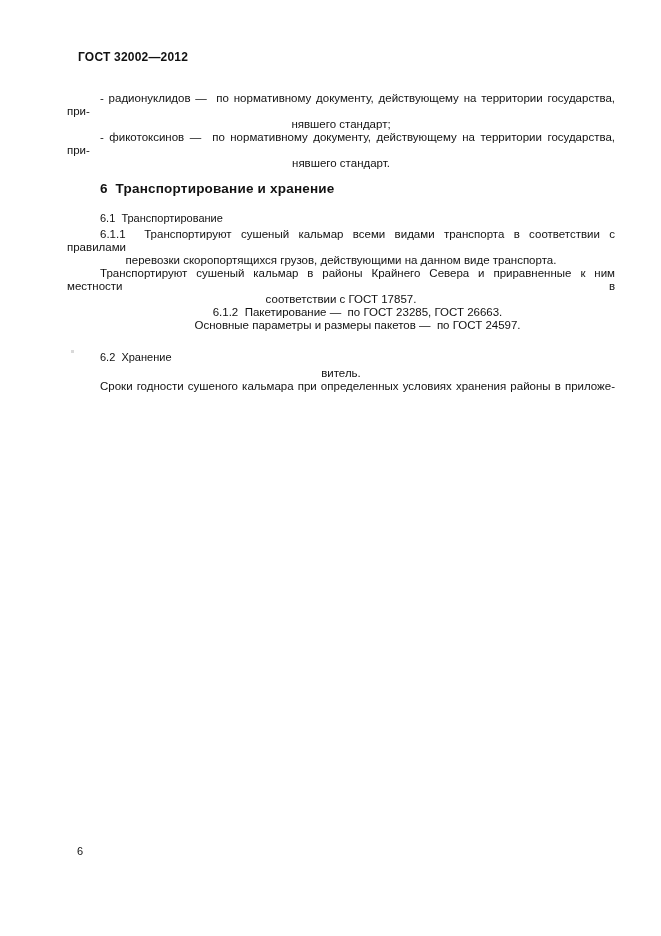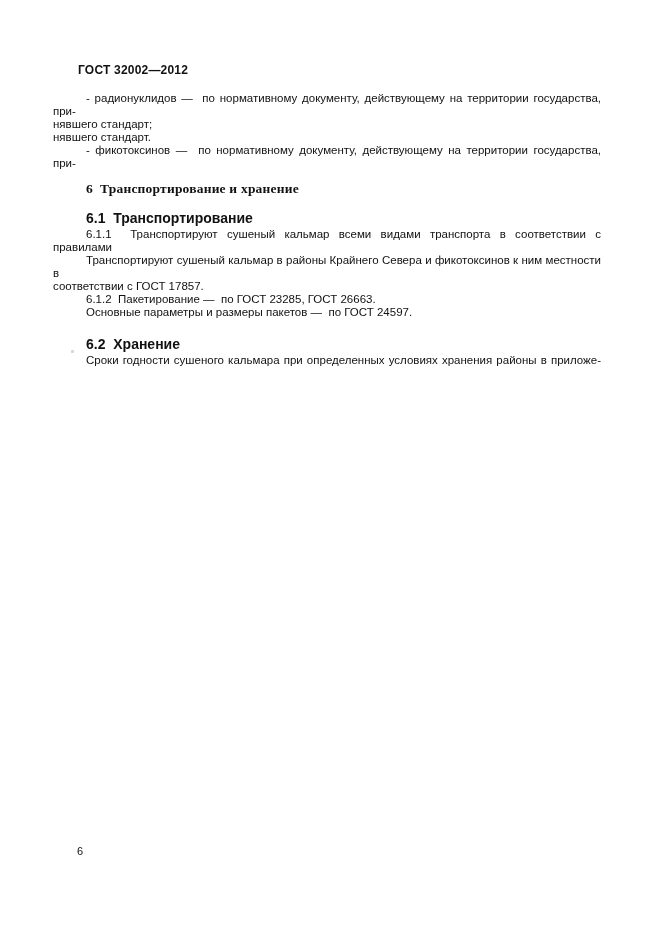--- a/index.html
+++ b/index.html
@@ -12,61 +12,60 @@
     width: 661px;
     height: 936px;
     background: #ffffff;
     font-family: "Liberation Sans", "DejaVu Sans", sans-serif;
     color: #111111;
     overflow: hidden;
   }
   .running-header {
     position: absolute;
     left: 78px;
-    top: 63px;
+    top: 50px;
     font-size: 12px;
     font-weight: bold;
     letter-spacing: 0.2px;
     white-space: nowrap;
     text-align: right;
   }
   .content {
     position: absolute;
-    left: 53px;
+    left: 67px;
     top: 92px;
     width: 548px;
   }
   .ln {
     margin: 0;
     font-size: 11.5px;
     line-height: 13px;
-    text-align: left;
+    text-align: center;
   }
   .fill {
     text-align: justify;
     text-align-last: justify;
     text-justify: inter-word;
   }
   .ind {
     text-indent: 33px;
   }
   .h1 {
     margin: 10px 0 0 0;
     font-size: 13.5px;
     line-height: 18px;
     font-weight: bold;
     text-indent: 33px;
     letter-spacing: 0.2px;
-    font-family: Liberation Serif, serif;
   }
   .h2 {
     margin: 14px 0 3px 0;
-    font-size: 14px;
+    font-size: 11px;
     line-height: 13px;
-    font-weight: bold;
+    font-weight: normal;
     text-indent: 33px;
   }
   .h2.tight {
     margin-top: 19px;
   }
   .page-number {
     position: absolute;
     left: 77px;
     top: 845px;
     font-size: 11px;
@@ -86,42 +85,44 @@
 
 <div class="page">
 
   <div class="running-header">ГОСТ 32002—2012</div>
 
   <div class="content">
 
     <div>
       <p class="ln fill ind">- радионуклидов —&nbsp; по нормативному документу, действующему на территории государства, при-</p>
       <p class="ln">нявшего стандарт;</p>
+      <p class="ln fill ind">- фикотоксинов —&nbsp; по нормативному документу, действующему на территории государства, при-</p>
       <p class="ln">нявшего стандарт.</p>
-      <p class="ln fill ind">- фикотоксинов —&nbsp; по нормативному документу, действующему на территории государства, при-</p>
     </div>
 
     <section>
       <h1 class="h1">6&nbsp; Транспортирование и хранение</h1>
 
       <section>
         <h2 class="h2">6.1&nbsp; Транспортирование</h2>
 
         <p class="ln fill ind">6.1.1&nbsp; Транспортируют сушеный кальмар всеми видами транспорта в соответствии с правилами</p>
+        <p class="ln">перевозки скоропортящихся грузов, действующими на данном виде транспорта.</p>
 
-        <p class="ln fill ind">Транспортируют сушеный кальмар в районы Крайнего Севера и фикотоксинов к ним местности в</p>
+        <p class="ln fill ind">Транспортируют сушеный кальмар в районы Крайнего Севера и приравненные к ним местности в</p>
         <p class="ln">соответствии с ГОСТ 17857.</p>
 
         <p class="ln ind">6.1.2&nbsp; Пакетирование —&nbsp; по ГОСТ 23285, ГОСТ 26663.</p>
         <p class="ln ind">Основные параметры и размеры пакетов —&nbsp; по ГОСТ 24597.</p>
       </section>
 
       <section>
         <h2 class="h2 tight">6.2&nbsp; Хранение</h2>
 
+        <p class="ln">витель.</p>
 
         <p class="ln fill ind">Сроки годности сушеного кальмара при определенных условиях хранения районы в приложе-</p>
       </section>
     </section>
 
   </div>
 
   <div class="scan-speck"></div>
 
   <div class="page-number">6</div>

